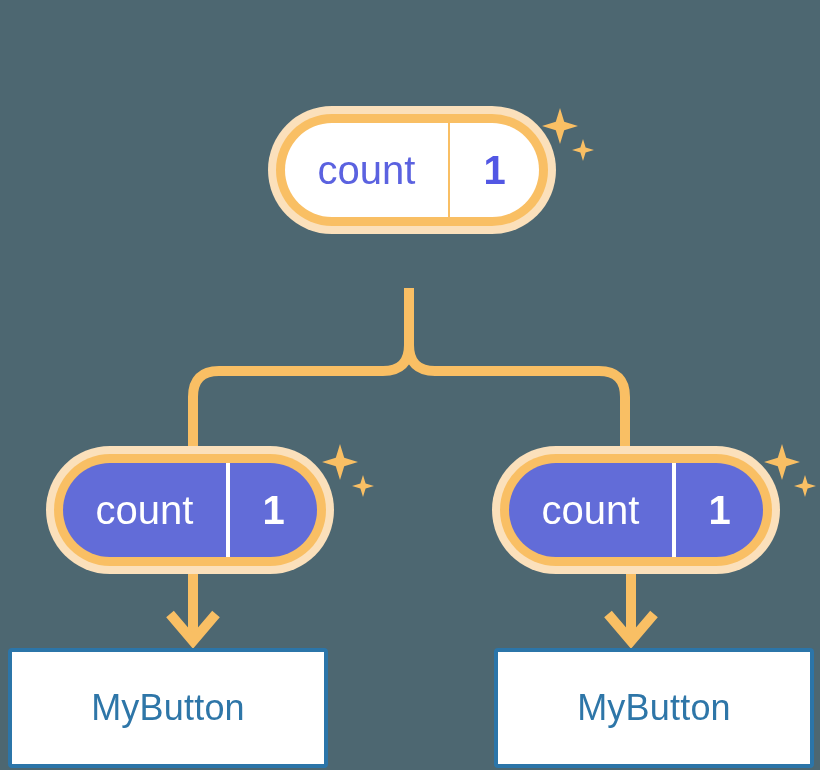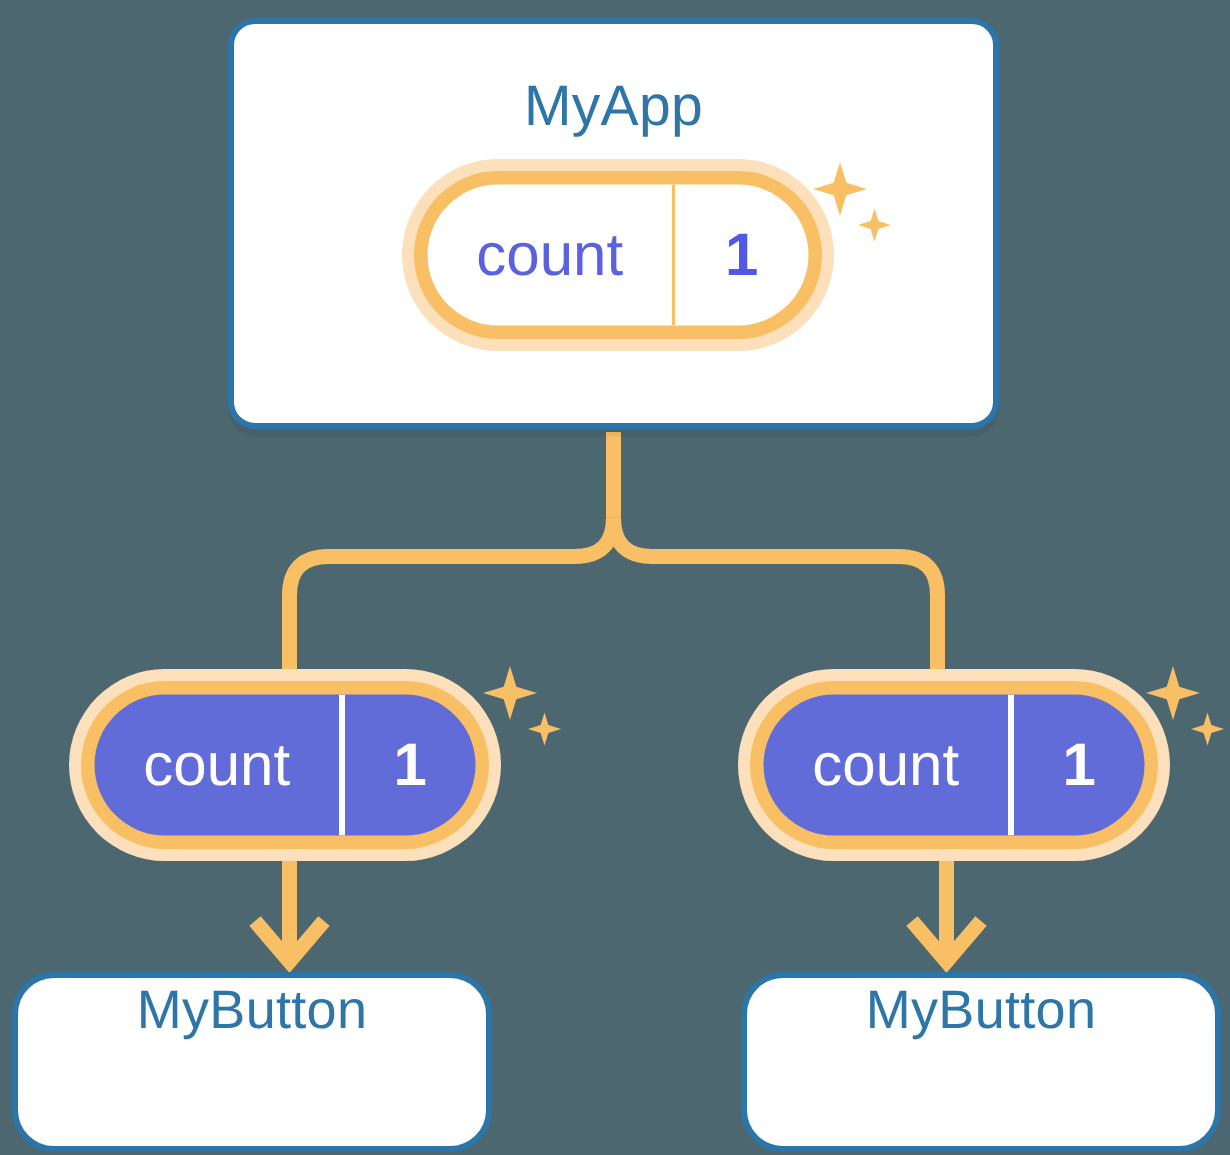--- a/index.html
+++ b/index.html
@@ -149,24 +149,24 @@
   }
   .sparkle-group.parent { left: 538px; top: 104px; width: 62px; height: 64px; }
   .sparkle-group.child-left  { left: 318px; top: 440px; width: 62px; height: 64px; }
   .sparkle-group.child-right { left: 760px; top: 440px; width: 62px; height: 64px; }
 
   
   .card-leaf {
     position: absolute;
     background: #ffffff;
     border: 4px solid #2b75a9;
-    border-radius: 28px;
+    border-radius: 4px;
     box-sizing: border-box;
     display: flex;
-    align-items: flex-start;
+    align-items: center;
     justify-content: center;
   }
   .card-leaf.left  { left: 8px;   top: 648px; width: 320px; height: 120px; }
   .card-leaf.right { left: 494px; top: 648px; width: 320px; height: 120px; }
   .leaf-title {
     font-size: 36px;
     font-weight: 400;
     color: #2e76a8;
     letter-spacing: 0.2px;
   }
@@ -188,23 +188,20 @@
       <path d="M 193 572 L 193 641"></path>
       <path d="M 170 614 L 193 641 L 216 614"></path>
     </g>
 
     <g fill="none" stroke="#f9bf64" stroke-width="10" stroke-linecap="butt" stroke-linejoin="miter">
       <path d="M 631 572 L 631 641"></path>
       <path d="M 608 614 L 631 641 L 654 614"></path>
     </g>
   </svg>
 
-  <div class="card-parent">
-    <div class="card-title">MyApp</div>
-  </div>
 
   <div class="pill-wrap pill-parent">
     <div class="pill-glow"></div>
     <div class="pill-ring"></div>
     <div class="pill-body">
       <div class="pill-key">count</div>
       <div class="pill-val">1</div>
     </div>
   </div>
 

